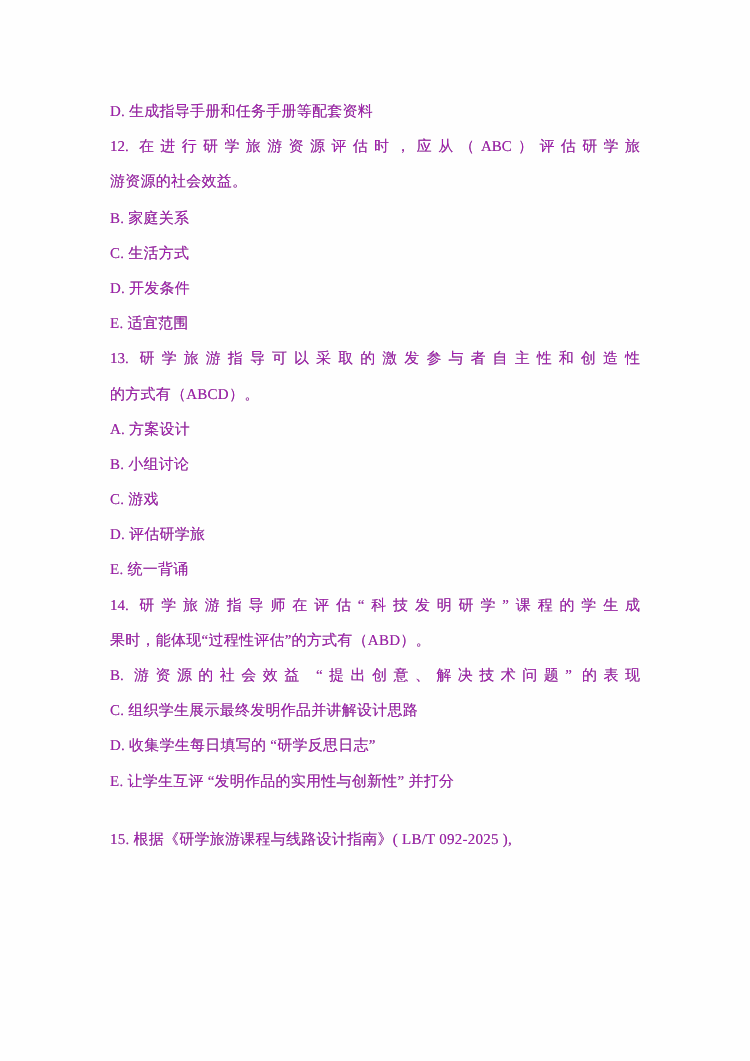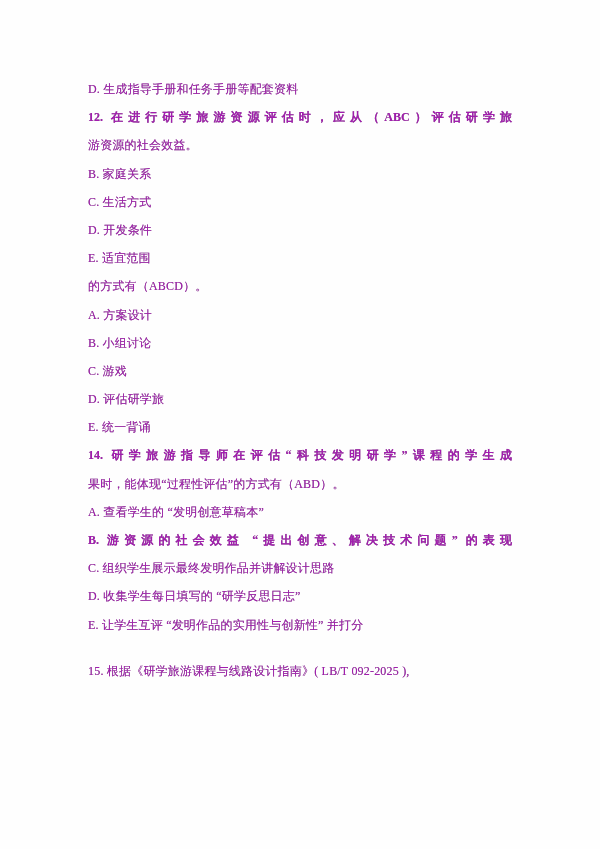--- a/index.html
+++ b/index.html
@@ -30,46 +30,45 @@
     height: 28.2px;
     line-height: 28.2px;
     white-space: nowrap;
     letter-spacing: 0.2px;
   }
   .line.jf {
     white-space: normal;
     text-align: justify;
     text-align-last: justify;
     letter-spacing: 0;
-    font-weight: bold;
   }
   .line.gap-before {
     margin-top: 18px;
   }
 </style>
 </head>
 <body>
 
 <div class="page">
   <div class="doc">
     <div class="line">D. 生成指导手册和任务手册等配套资料</div>
     <div class="line jf">12. 在进行研学旅游资源评估时，应从（ABC）评估研学旅</div>
     <div class="line">游资源的社会效益。</div>
     <div class="line">B. 家庭关系</div>
     <div class="line">C. 生活方式</div>
     <div class="line">D. 开发条件</div>
     <div class="line">E. 适宜范围</div>
+    <div class="line jf">13. 研学旅游指导可以采取的激发参与者自主性和创造性</div>
     <div class="line">的方式有（ABCD）。</div>
     <div class="line">A. 方案设计</div>
     <div class="line">B. 小组讨论</div>
     <div class="line">C. 游戏</div>
     <div class="line">D. 评估研学旅</div>
     <div class="line">E. 统一背诵</div>
     <div class="line jf">14. 研学旅游指导师在评估“科技发明研学”课程的学生成</div>
     <div class="line">果时，能体现“过程性评估”的方式有（ABD）。</div>
-    <div class="line">A. 查看学生的 “发明创意草稿本”</div>
     <div class="line jf">B. 游资源的社会效益 “提出创意、解决技术问题” 的表现</div>
     <div class="line">C. 组织学生展示最终发明作品并讲解设计思路</div>
     <div class="line">D. 收集学生每日填写的 “研学反思日志”</div>
     <div class="line">E. 让学生互评 “发明作品的实用性与创新性” 并打分</div>
     <div class="line gap-before">15. 根据《研学旅游课程与线路设计指南》( LB/T 092-2025 ),</div>
   </div>
 </div>
 
 </body></html>

